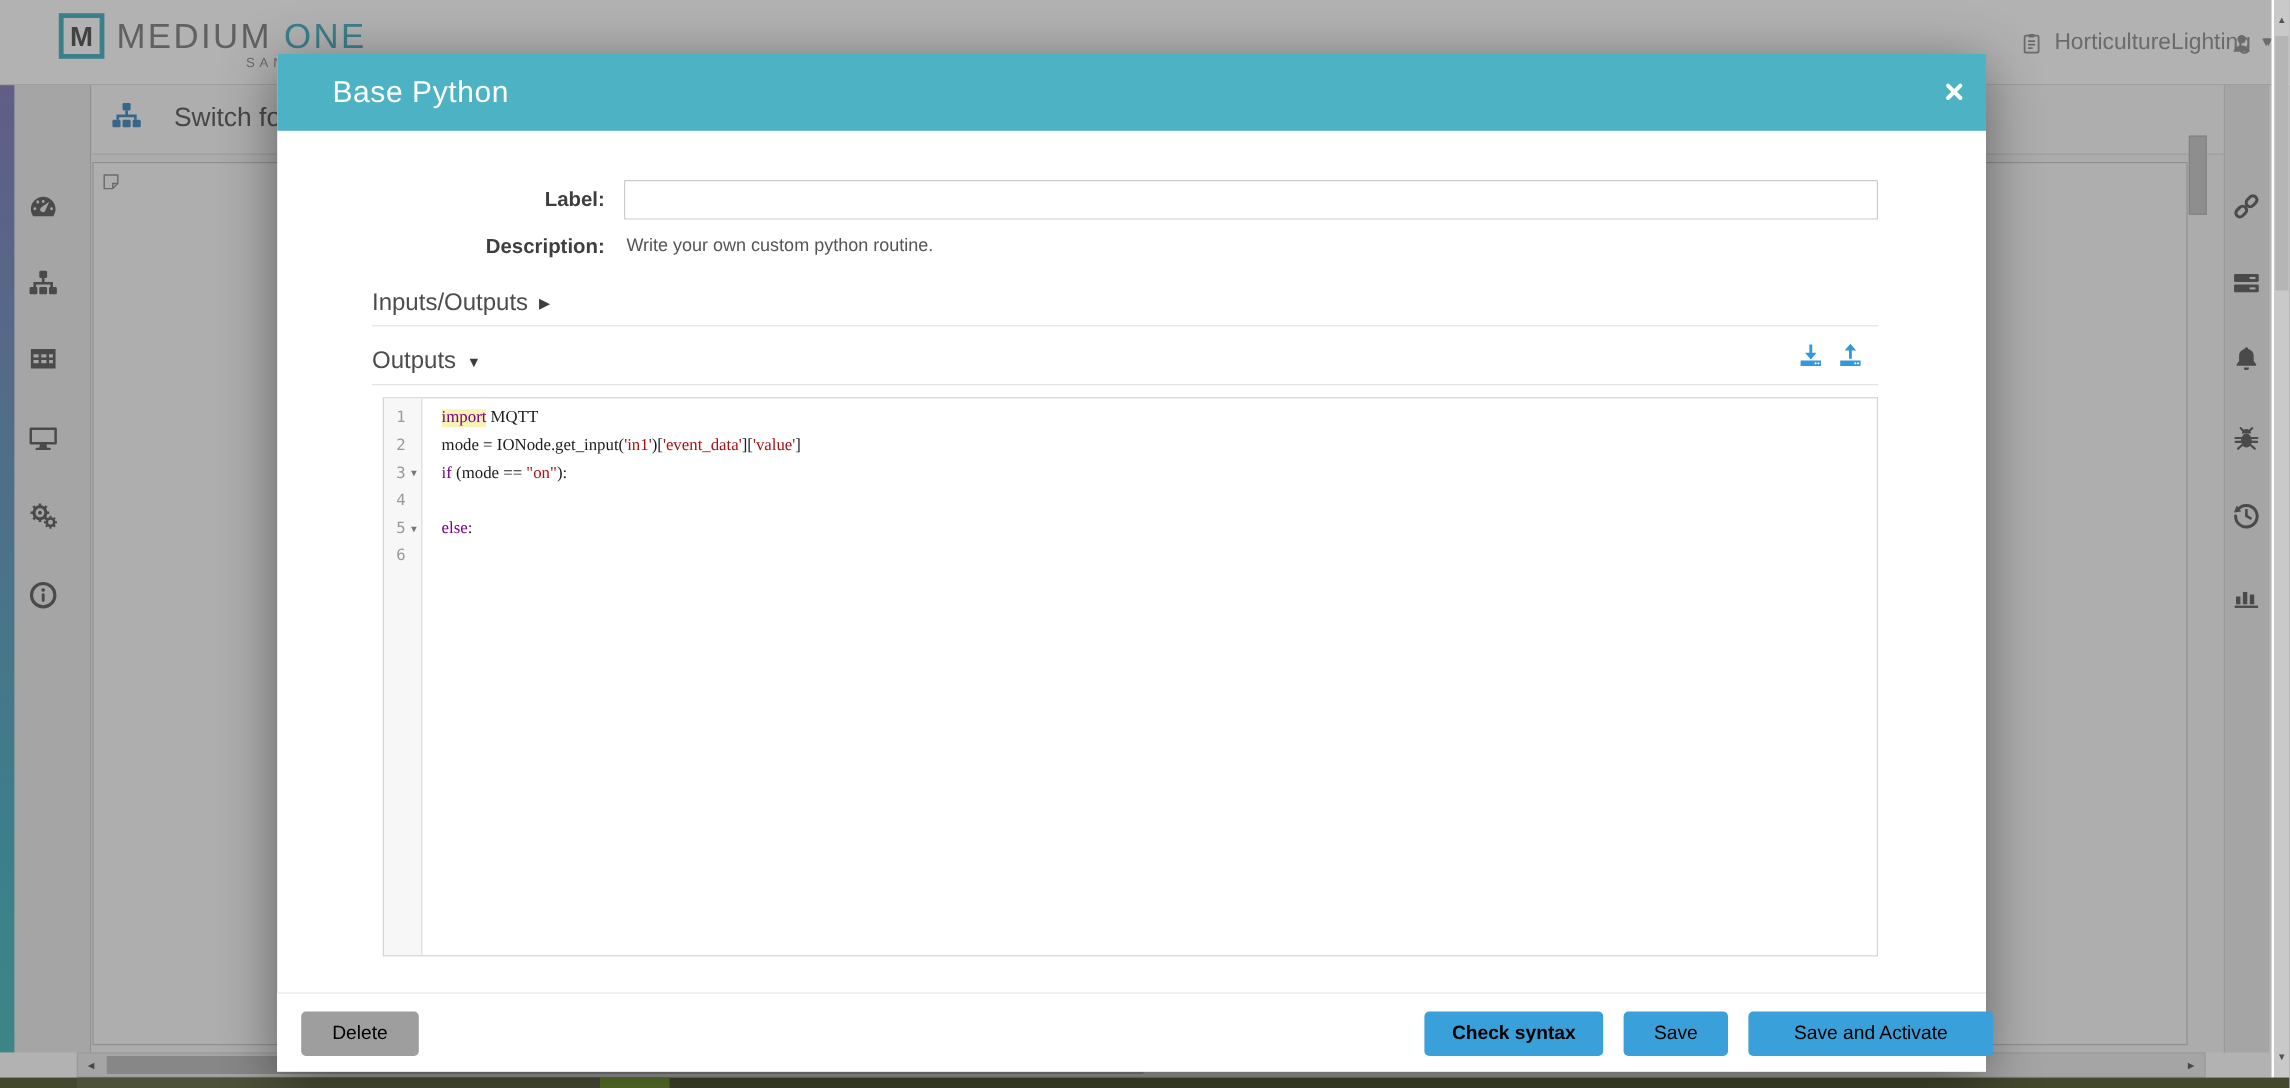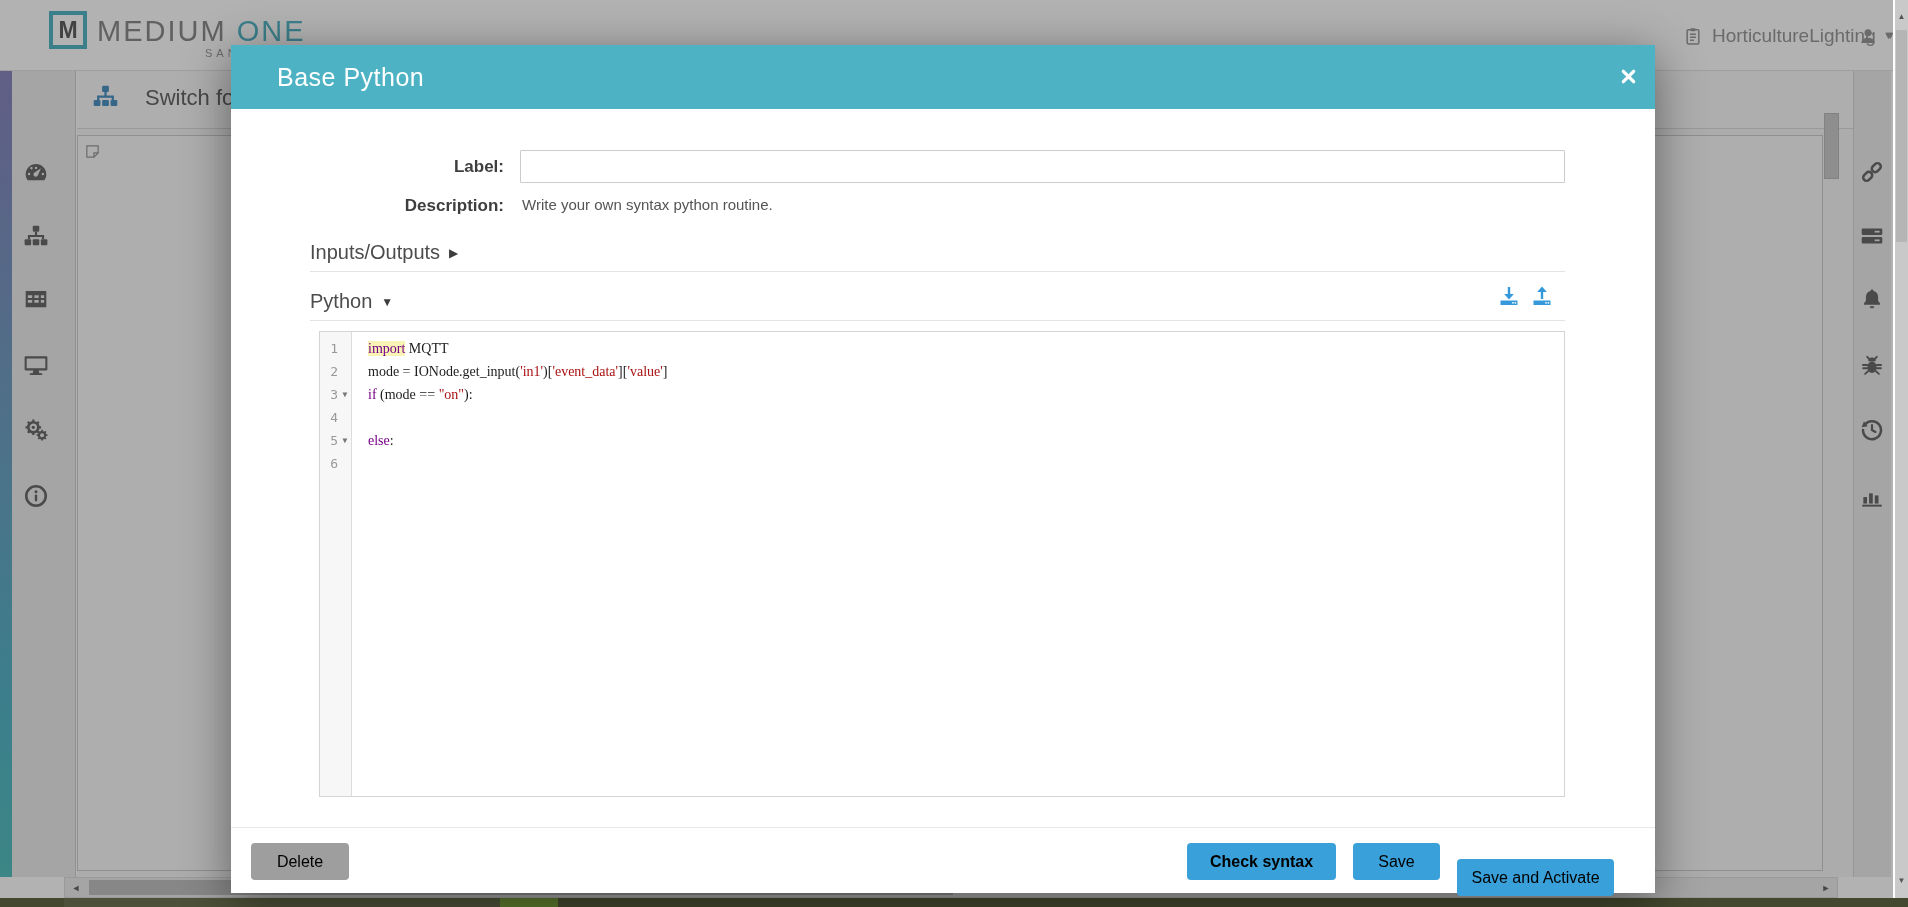--- a/index.html
+++ b/index.html
@@ -84,21 +84,21 @@
   .ed-code { padding-left:16px; white-space:pre; color:#1c1c1c;font-family:Liberation Serif, serif; }
   .tok-kw { color:#770088; }
   .tok-str { color:#aa1111; }
   .tok-hl { background:#faf3b6; }
 
   .modal-footer { position:absolute; left:0; bottom:0; width:100%; height:66px; border-top:1px solid #e7e7e7; background:#fff; }
   .btn { position:absolute; top:15px; height:37px; border:none; border-radius:4px; color:#000000; font-size:16px; font-family:"Liberation Sans",sans-serif; cursor:pointer; }
   .btn-delete { left:20px; width:98px; background:#9e9e9e; }
   .btn-check { left:956px; width:149px; background:#3aa0d9;font-weight:bold; }
   .btn-save { left:1122px; width:87px; background:#3aa0d9; }
-  .btn-activate { left:1226px; width:157px; background:#3aa0d9;margin-top:16px; }
+  .btn-activate { left:1226px; width:204px; background:#3aa0d9; }
 </style>
 </head>
 <body>
 
 <div class="screen">
 
   <div class="page">
 
     <div class="topbar">
       <div class="logo-mark">
@@ -258,30 +258,30 @@
       <span class="modal-close icon">
           <svg viewBox="0 0 24 24" fill="none" stroke="currentColor" stroke-width="4.2" stroke-linecap="round">
             <path d="M5.5 5.5l13 13M18.5 5.5l-13 13"></path>
           </svg>
         </span>
     </div>
 
     <div class="field-caption caption-label">Label:</div>
     <input class="label-input" type="text" value="" style="">
     <div class="field-caption caption-desc">Description:</div>
-    <div class="desc-text">Write your own syntax python routine.</div>
+    <div class="desc-text">Write your own custom python routine.</div>
 
     <div class="section-head section-io">
       <span>Inputs/Outputs</span>
       <span class="tri-glyph">▶</span>
     </div>
     <div class="hairline hl-io"></div>
 
     <div class="section-head section-script">
-      <span>Python</span>
+      <span>Outputs</span>
       <span class="tri-glyph">▼</span>
     </div>
     <div class="io-actions">
       <span class="icon-btn icon">
           <svg viewBox="0 0 24 24" fill="currentColor">
             <path d="M10.8 3h2.4v7h3.6L12 15.5 7.2 10h3.6z"></path>
             <path d="M3.5 16.5h17V21h-17z"></path>
             <circle cx="16" cy="18.8" r=".9" fill="#fff"></circle>
             <circle cx="18.4" cy="18.8" r=".9" fill="#fff"></circle>
           </svg>

